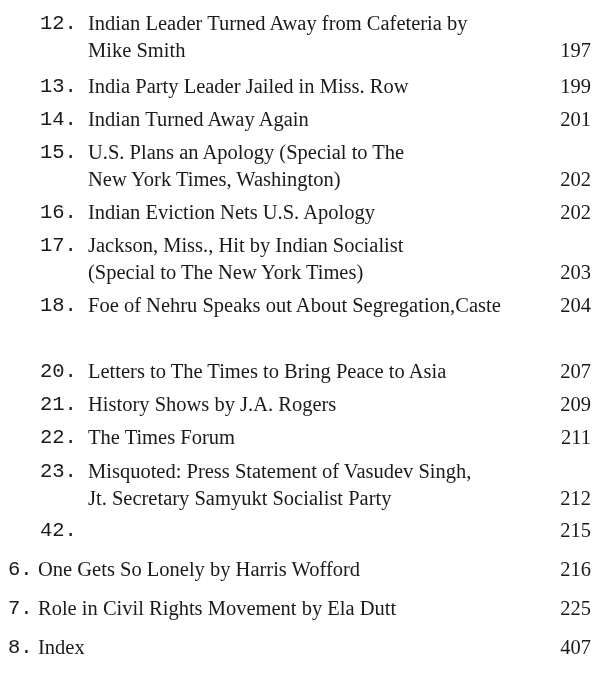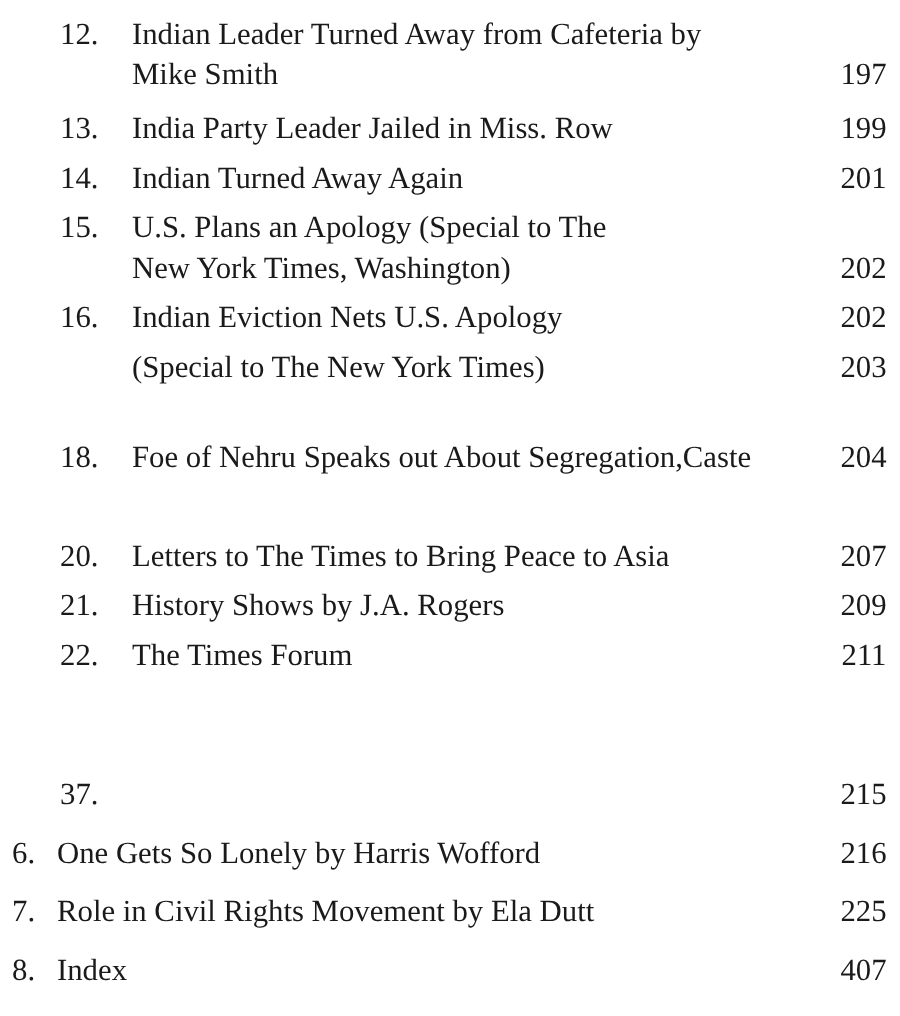--- a/index.html
+++ b/index.html
@@ -5,21 +5,21 @@
   html, body { margin: 0; padding: 0; background: #ffffff; }
   body {
     width: 600px; height: 677px; overflow: hidden;
     font-family: "Liberation Serif", "DejaVu Serif", serif;
     color: #1a1a1a;
     font-size: 20.5px;
   }
   .toc { position: relative; width: 600px; height: 677px; }
   .entry { position: absolute; left: 0; width: 600px; }
   .line { position: relative; height: 27px; line-height: 27px; white-space: nowrap; }
-  .num { position: absolute; }
+  .num { position: absolute; font-family: Liberation Mono, monospace; }
   .title { position: absolute; }
   .page { position: absolute; right: 9px; text-align: left; }
   .sub .num { left: 40px; }
   .sub .title { left: 88px; }
   .top .num { left: 8px; }
   .top .title { left: 38px; }
 </style>
 </head>
 <body>
 
@@ -66,20 +66,24 @@
   <div class="entry sub" style="top:199px">
     <div class="line">
         <span class="num">16.</span>
         <span class="title">Indian Eviction Nets U.S. Apology</span>
         <span class="page">202</span>
       </div>
   </div>
 
   <div class="entry sub" style="top:232px">
     <div class="line">
+        <span class="num">17.</span>
+        <span class="title">Jackson, Miss., Hit by Indian Socialist</span>
+      </div>
+    <div class="line">
         <span class="title">(Special to The New York Times)</span>
         <span class="page">203</span>
       </div>
   </div>
 
   <div class="entry sub" style="top:292px">
     <div class="line">
         <span class="num">18.</span>
         <span class="title">Foe of Nehru Speaks out About Segregation,Caste</span>
         <span class="page">204</span>
@@ -104,24 +108,34 @@
   </div>
 
   <div class="entry sub" style="top:424px">
     <div class="line">
         <span class="num">22.</span>
         <span class="title">The Times Forum</span>
         <span class="page">211</span>
       </div>
   </div>
 
+  <div class="entry sub" style="top:458px">
+    <div class="line">
+        <span class="num">23.</span>
+        <span class="title">Misquoted: Press Statement of Vasudev Singh,</span>
+      </div>
+    <div class="line">
+        <span class="title">Jt. Secretary Samyukt Socialist Party</span>
+        <span class="page">212</span>
+      </div>
+  </div>
 
   <div class="entry sub" style="top:517px">
     <div class="line">
-        <span class="num">37.</span>
+        <span class="num">42.</span>
         <span class="page">215</span>
       </div>
   </div>
 
   <div class="entry top" style="top:556px">
     <div class="line">
         <span class="num">6.</span>
         <span class="title">One Gets So Lonely by Harris Wofford</span>
         <span class="page">216</span>
       </div>

